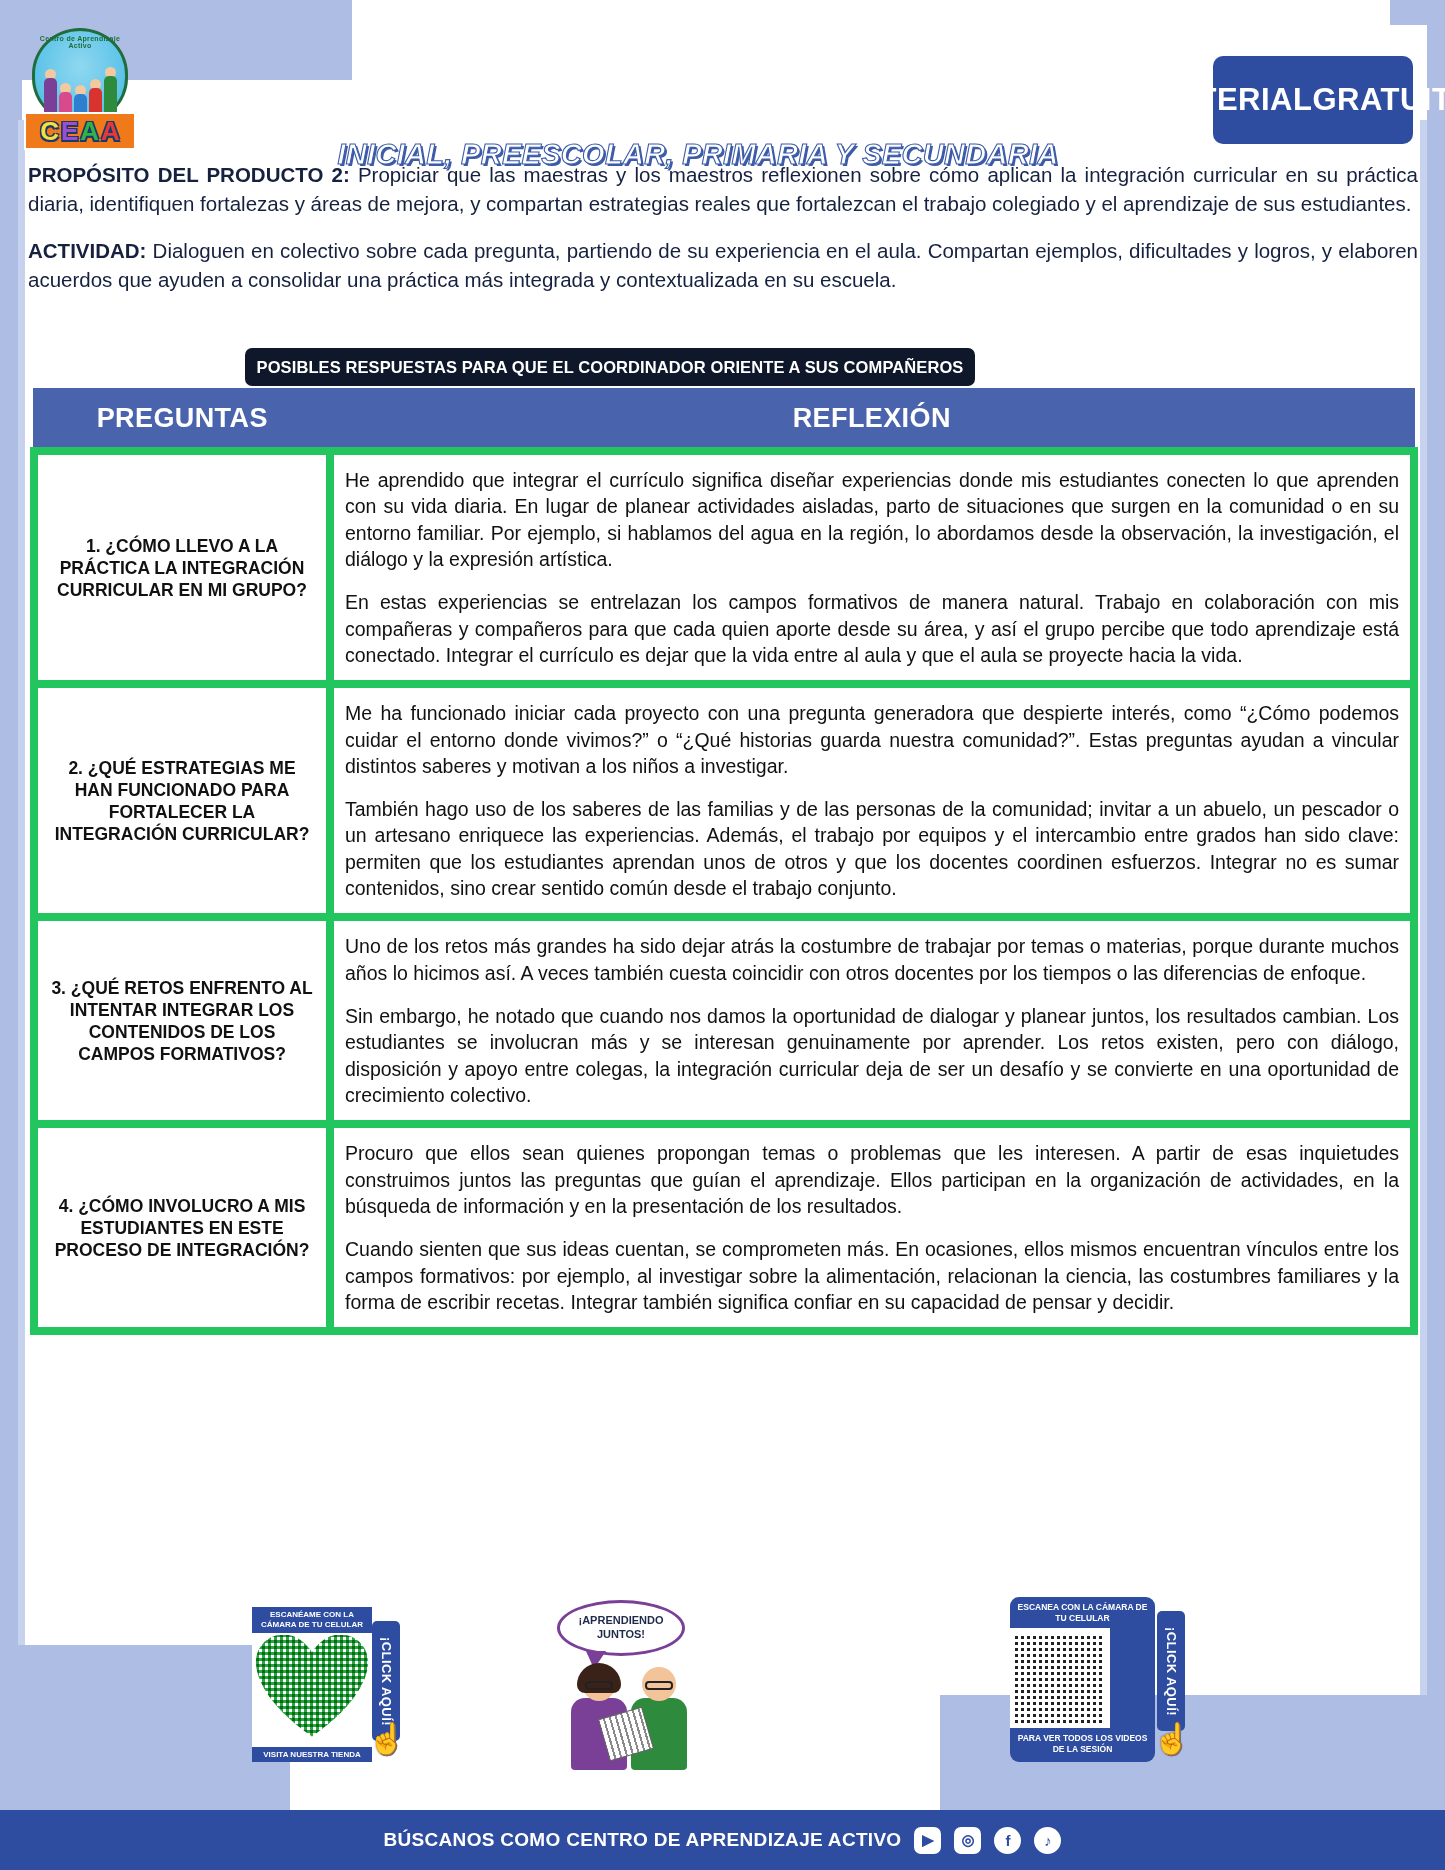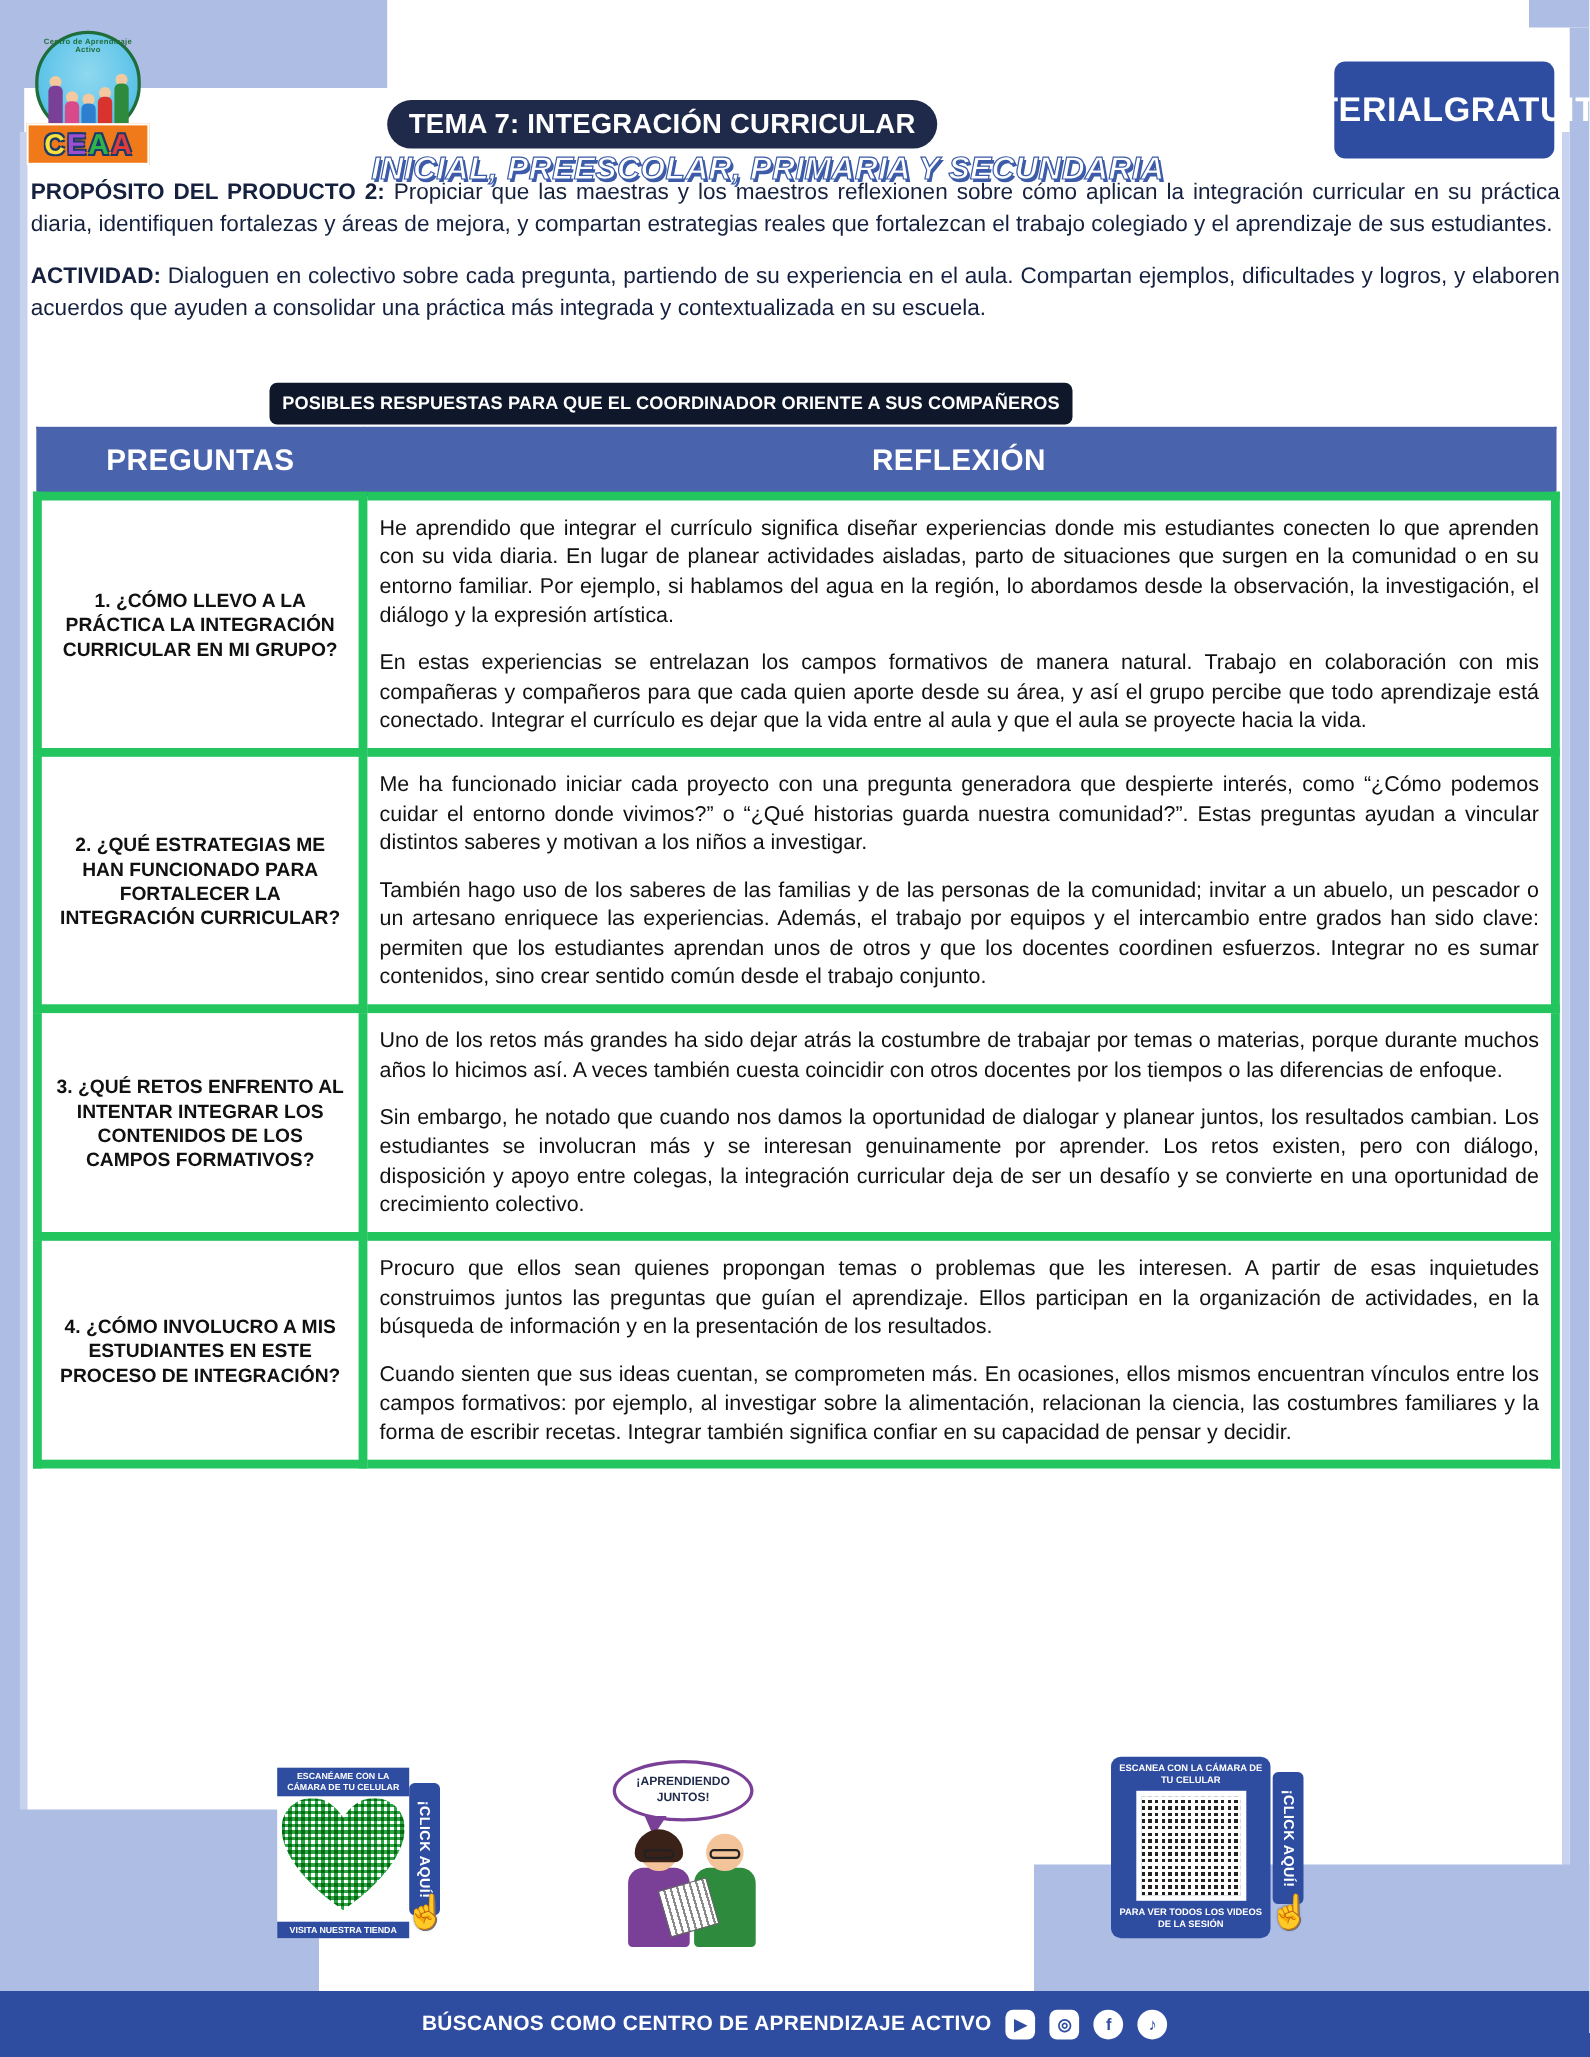--- a/index.html
+++ b/index.html
@@ -272,21 +272,21 @@
     background: repeating-linear-gradient(90deg,#ffffff 0 4px,#8a8a8a 4px 6px);
     border: 1px solid #666; transform: rotate(-16deg);
   }
 
   .qr-right {
     position: absolute; left: 1010px; bottom: 108px; width: 175px; height: 165px;
   }
   .qr-right-card {
     position: absolute; left: 0; top: 0; width: 145px; height: 165px;
     background: #2f4da0; border-radius: 9px;
-    display: flex; flex-direction: column; align-items: center; padding: 5px 0;
+    display: flex; flex-direction: column; align-items: flex-start; padding: 5px 0;
   }
   .qr-right-card .cap {
     color: #ffffff; font-size: 8.5px; font-weight: 900; text-align: center;
     line-height: 1.25; padding: 0 6px;
   }
   .qr-square {
     width: 100px; height: 100px; margin: 5px 0;
     background:
       repeating-linear-gradient(0deg,#111 0 3px,#fff 3px 6px),
       repeating-linear-gradient(90deg,#111 0 3px,#fff 3px 6px);
@@ -355,23 +355,20 @@
       </div>
       <div class="logo-ceaa">
         <i class="c1">C</i>
         <i class="c2">E</i>
         <i class="c3">A</i>
         <i class="c4">A</i>
       </div>
     </div>
 
 
-    <div class="title-pill">
-      <span>TEMA 7: INTEGRACIÓN CURRICULAR</span>
-    </div>
 
     <div class="title-sub">INICIAL, PREESCOLAR, PRIMARIA Y SECUNDARIA</div>
 
     <div class="free-badge">
       <span>MATERIAL</span>
       <span>GRATUITO</span>
     </div>
   </div>
 
   <div class="intro">

